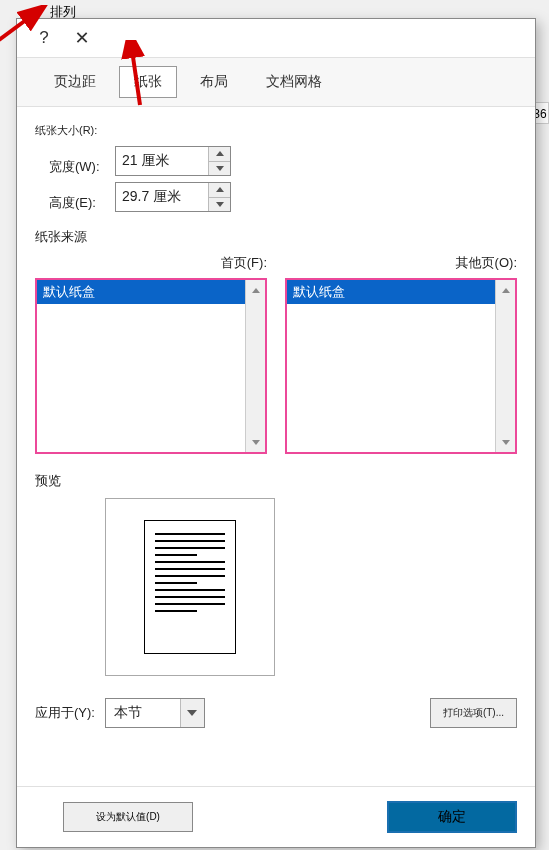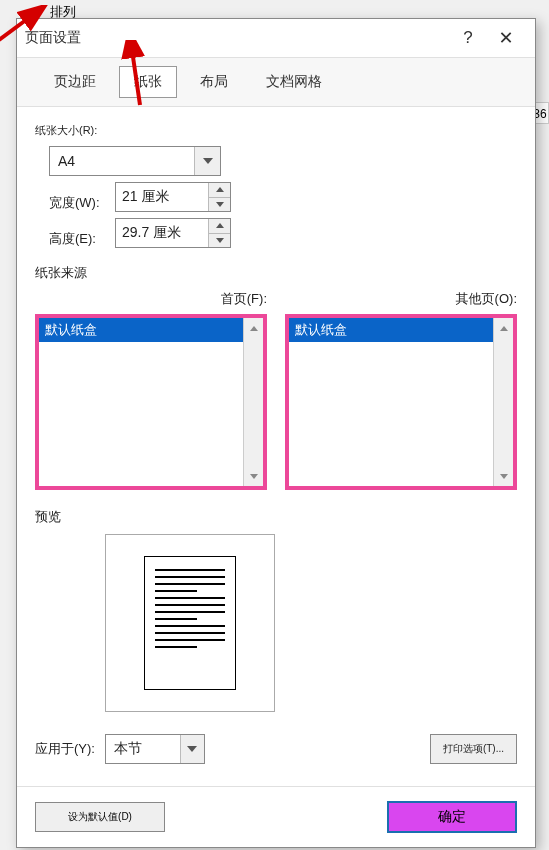--- a/index.html
+++ b/index.html
@@ -26,79 +26,70 @@
   .num-input { width: 116px; padding: 0 0 0 6px; }
   .num-input .val { flex: 1; }
   .spin { width: 22px; height: 100%; border-left: 1px solid #bbb; display: flex; flex-direction: column; }
   .spin-btn { flex: 1; display: flex; align-items: center; justify-content: center; background: #efefef; border-bottom: 1px solid #bbb; }
   .spin-btn:last-child { border-bottom: none; }
   .spin-svg { width: 8px; height: 5px; }
   .src-heading { font-size: 13px; margin: 16px 0 8px 0; }
   .lists { display: flex; gap: 18px; }
   .list-col { flex: 1; }
   .list-label { font-size: 13px; margin-bottom: 6px; text-align: right; }
-  .listbox { height: 176px; border: 4px solid #ec4899; background: #fff; display: flex; }
+  .listbox { height: 176px; border: 2px solid #ec4899; background: #fff; display: flex; }
   .listbox .items { flex: 1; }
   .listbox .item { padding: 3px 6px; font-size: 13px; }
   .listbox .item.sel { background: #0a64c8; color: #fff; }
   .listbox .scroll { width: 20px; background: #f0f0f0; border-left: 1px solid #ccc; display: flex; flex-direction: column; }
   .scroll-btn { height: 20px; display: flex; align-items: center; justify-content: center; }
   .scroll-track { flex: 1; }
   .preview-heading { font-size: 13px; margin: 18px 0 8px 0; }
   .preview-wrap { width: 170px; height: 178px; border: 1px solid #aaa; margin-left: 70px; display: flex; align-items: center; justify-content: center; }
   .preview-page { width: 92px; height: 134px; background: #fff; border: 1px solid #000; padding: 12px 10px; display: flex; flex-direction: column; gap: 5px; }
   .pline { height: 2px; background: #000; }
   .pline.short { width: 60%; }
   .bottom-row { display: flex; align-items: center; margin-top: 22px; gap: 10px; }
   .bottom-row .spacer { flex: 1; }
   .select-sm { width: 100px; height: 30px; border: 1px solid #888; background: #fff; display: flex; align-items: center; padding-left: 8px; font-size: 14px; }
   .select-sm .val { flex: 1; }
   .select-sm .arrow-btn { width: 24px; height: 100%; border-left: 1px solid #bbb; background: #efefef; display:flex; align-items:center; justify-content:center;}
   .btn { height: 30px; padding: 0 12px; border: 1px solid #888; background: #efefef; font-size: 10px; display: flex; align-items: center; text-align: right; }
   .footer { border-top: 1px solid #e0e0e0; padding: 14px 18px; display: flex; gap: 16px; align-items: center; }
   .footer .spacer { flex: 1; }
-  .btn-wide { width: 130px; justify-content: center; }
-  .btn-primary { border: 2px solid #1a6fb0; background: #d946ef; padding: 0; width: 130px; height: 32px; display:flex; align-items:center; justify-content:center; font-size:14px; }
+  .btn-wide { width: 130px; justify-content: center; margin-left: 28px; }
+  .btn-primary { border: 2px solid #1a6fb0; background: #0369a1; padding: 0; width: 130px; height: 32px; display:flex; align-items:center; justify-content:center; font-size:14px; }
 
   .arrow1 { position: absolute; left: -6px; top: 5px; z-index: 50; pointer-events: none; }
   .arrow2 { position: absolute; left: 90px; top: 40px; z-index: 50; pointer-events: none; }
 </style>
 </head>
 <body>
 
 <div class="bg-text">排列</div>
 <div class="side-badge">36</div>
 
 <div class="dialog">
 
   <div class="titlebar">
-    <div class="title">页面设置</div>
     <div class="help-icon">?</div>
     <div class="close-icon">✕</div>
   </div>
 
   <div class="tabs-strip">
     <div class="tab">页边距</div>
     <div class="tab active">纸张</div>
     <div class="tab">布局</div>
     <div class="tab">文档网格</div>
   </div>
 
   <div class="body">
 
     <div class="section-label">纸张大小(R):</div>
 
-    <div class="select">
-      <span class="val">A4</span>
-      <span class="arrow-btn">
-        <svg class="arrow-down-svg" viewBox="0 0 10 6">
-            <path d="M0 0 L5 6 L10 0" fill="#555"></path>
-          </svg>
-      </span>
-    </div>
 
     <div class="row">
       <div class="field-label">宽度(W):</div>
       <div class="num-input">
         <span class="val">21 厘米</span>
         <span class="spin">
           <span class="spin-btn">
               <svg class="spin-svg" viewBox="0 0 8 5">
                 <path d="M0 5 L4 0 L8 5" fill="#555"></path>
               </svg>

